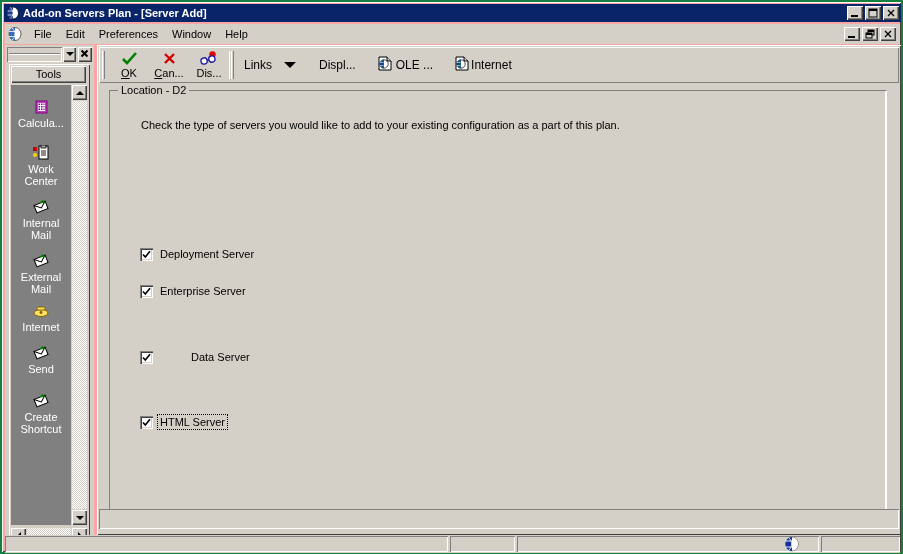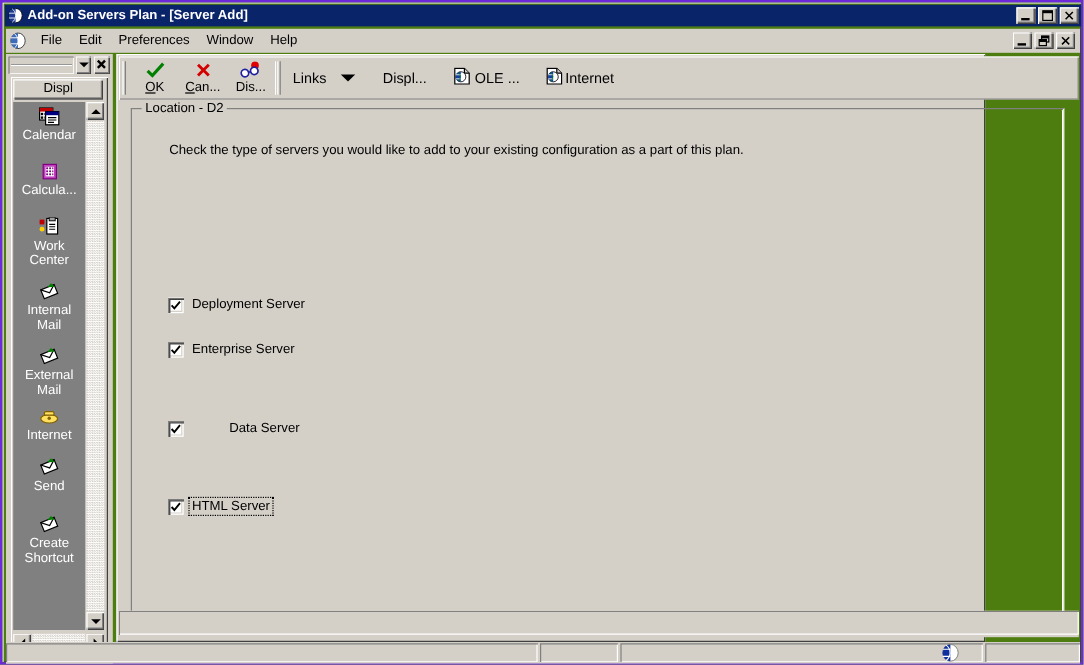--- a/index.html
+++ b/index.html
@@ -11,22 +11,22 @@
     font-family: "Liberation Sans", sans-serif;
     font-size: 11px;
     color: #000;
     overflow: hidden;
     position: relative;
   }
   .app-window {
     position: absolute;
     left: 0; top: 0;
     width: 903px; height: 554px;
-    background: #4d7c0f;
-    border: 2px solid #6d28d9;
+    background: #fca5a5;
+    border: 2px solid #15803d;
     box-sizing: border-box;
     box-shadow: inset 1px 1px 0 #ffffff, inset -1px -1px 0 #404040;
   }
   
   .titlebar {
     position: absolute;
     left: 2px; top: 2px;
     width: 897px; height: 18px;
     background: linear-gradient(to right, #0a246a, #0a246a);
     display: flex;
@@ -208,21 +208,21 @@
     transform: translate(-50%,-50%);
   }
   .arrow.up { border-left:4px solid transparent; border-right:4px solid transparent; border-bottom:4px solid #000; }
   .arrow.down { border-left:4px solid transparent; border-right:4px solid transparent; border-top:4px solid #000; }
   .arrow.left { border-top:4px solid transparent; border-bottom:4px solid transparent; border-right:4px solid #000; }
   .arrow.right { border-top:4px solid transparent; border-bottom:4px solid transparent; border-left:4px solid #000; }
   
   .form-area {
     position: absolute;
     left: 95px; top: 43px;
-    width: 724px; height: 490px;
+    width: 804px; height: 490px;
     background: #d4d0c8;
     box-shadow: inset 1px 1px 0 #ffffff, inset -1px -1px 0 #404040;
     box-sizing: border-box;
   }
   .toolbar {
     position: absolute;
     left: 2px; top: 2px;
     width: 800px; height: 36px;
     background: #d4d0c8;
     box-shadow: inset 1px 1px 0 #ffffff, inset -1px -1px 0 #808080;
@@ -430,41 +430,24 @@
         <div class="arrow down"></div>
       </div>
       <div class="sb-close">
         <svg width="13" height="13" viewBox="0 0 13 13" style="position:absolute;left:0;top:0;">
           <path d="M3.5 3.5 L9.5 9.5 M9.5 3.5 L3.5 9.5" stroke="#000" stroke-width="2"></path>
         </svg>
       </div>
     </div>
 
     <div class="tools-panel">
-      <div class="tools-header">Displ</div>
+      <div class="tools-header">Tools</div>
 
       <div class="tools-list">
 
-        <div class="tool-item" style="padding-top:4px;">
-          <div class="tool-icon">
-            <svg width="18" height="16" viewBox="0 0 18 16">
-              <rect x="1" y="1" width="11" height="10" fill="#ffffff" stroke="#000" stroke-width="1"></rect>
-              <rect x="1" y="1" width="11" height="3" fill="#c00000"></rect>
-              <rect x="2" y="5" width="2" height="2" fill="#000"></rect>
-                <rect x="5" y="5" width="2" height="2" fill="#000"></rect>
-                <rect x="8" y="5" width="2" height="2" fill="#000"></rect>
-              <rect x="2" y="8" width="2" height="2" fill="#000"></rect>
-                <rect x="5" y="8" width="2" height="2" fill="#000"></rect>
-              <rect x="6" y="4" width="11" height="11" fill="#ffffff" stroke="#000" stroke-width="1"></rect>
-              <rect x="6" y="4" width="11" height="3" fill="#000080"></rect>
-              <path d="M8 9 h7 M8 11 h7 M8 13 h5" stroke="#000" stroke-width="1"></path>
-            </svg>
-          </div>
-          <div class="tool-label">Calendar</div>
-        </div>
 
         <div class="tool-item" style="padding-top:14px;">
           <div class="tool-icon">
             <svg width="18" height="16" viewBox="0 0 18 16">
               <rect x="4" y="2" width="11" height="12" fill="#c040c0" stroke="#800080" stroke-width="1"></rect>
               <rect x="6" y="4" width="7" height="8" fill="#ffffff"></rect>
               <g fill="#800080">
                 <rect x="6.5" y="4.5" width="1.5" height="1.5"></rect>
                   <rect x="9" y="4.5" width="1.5" height="1.5"></rect>
                   <rect x="11.5" y="4.5" width="1" height="1.5"></rect>

